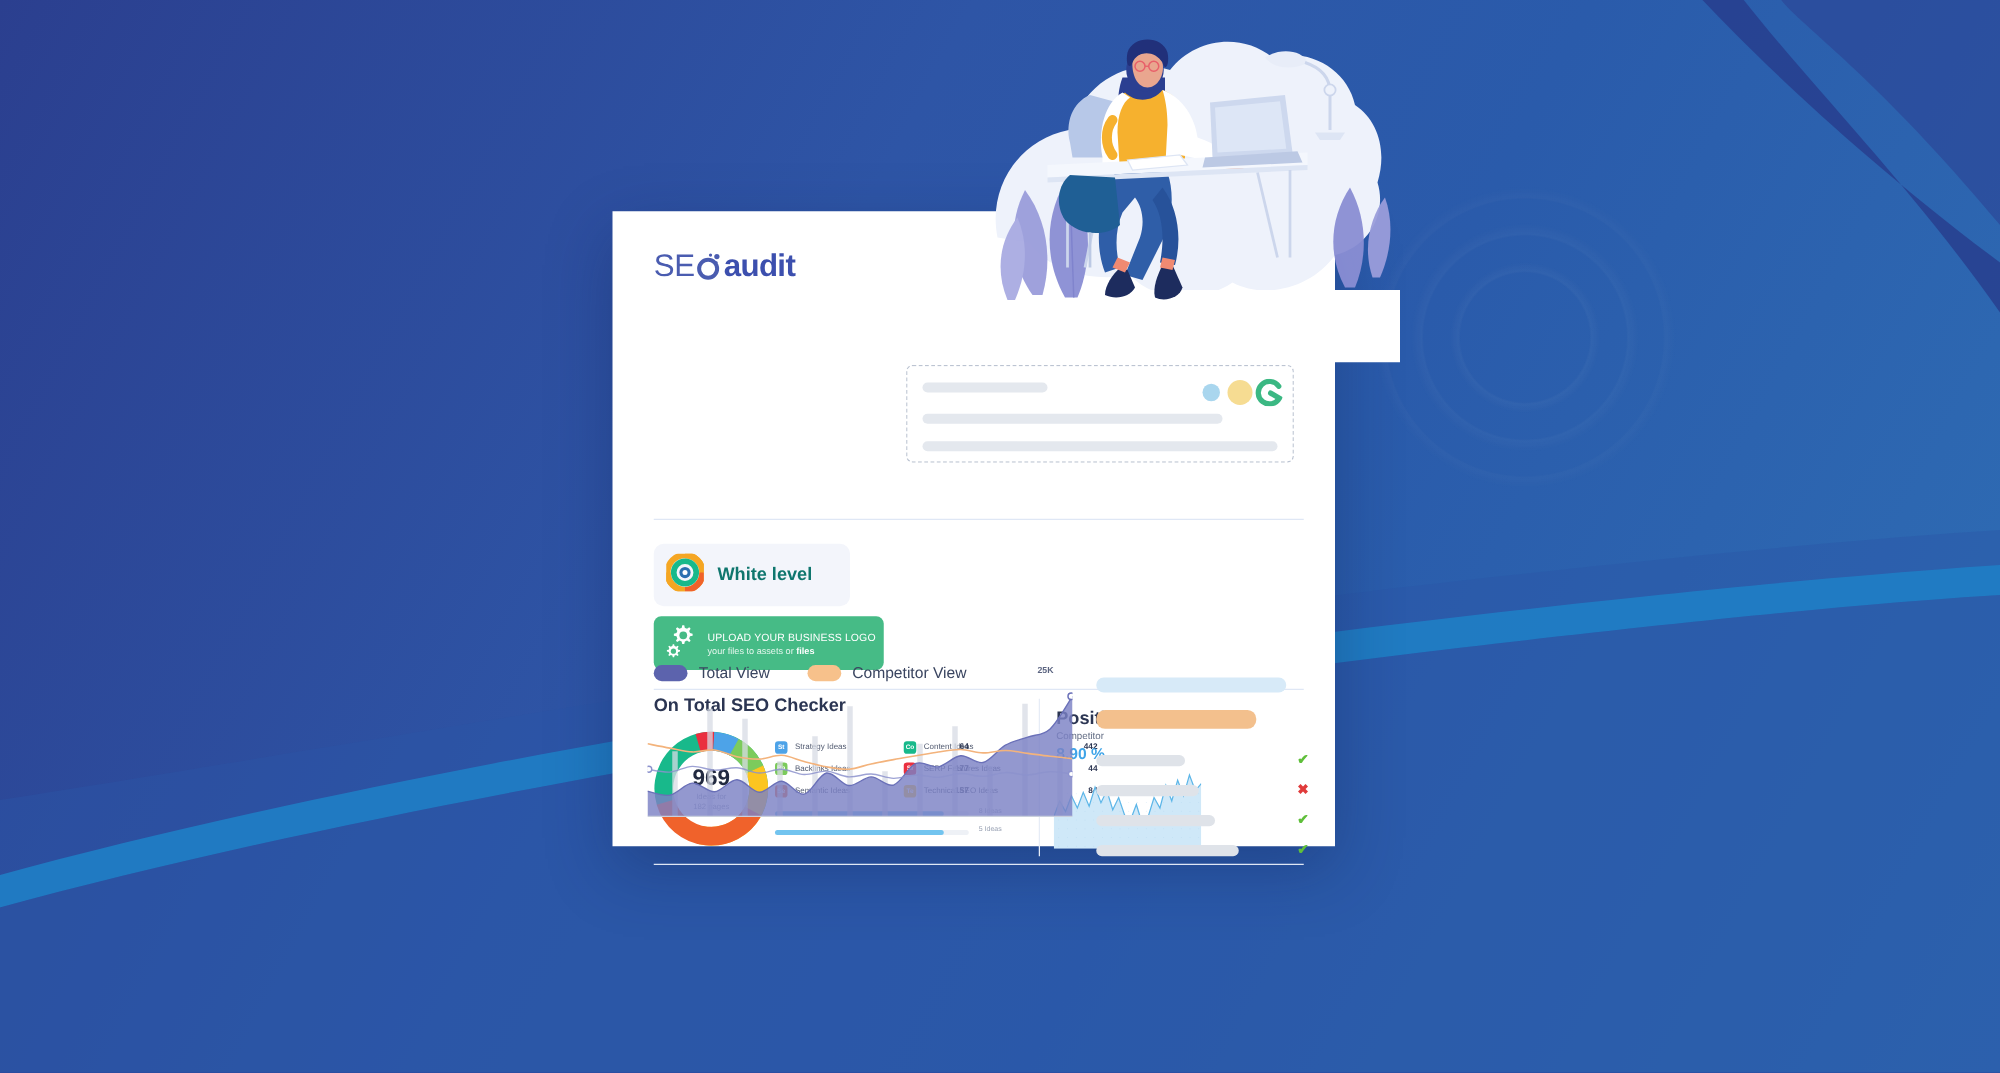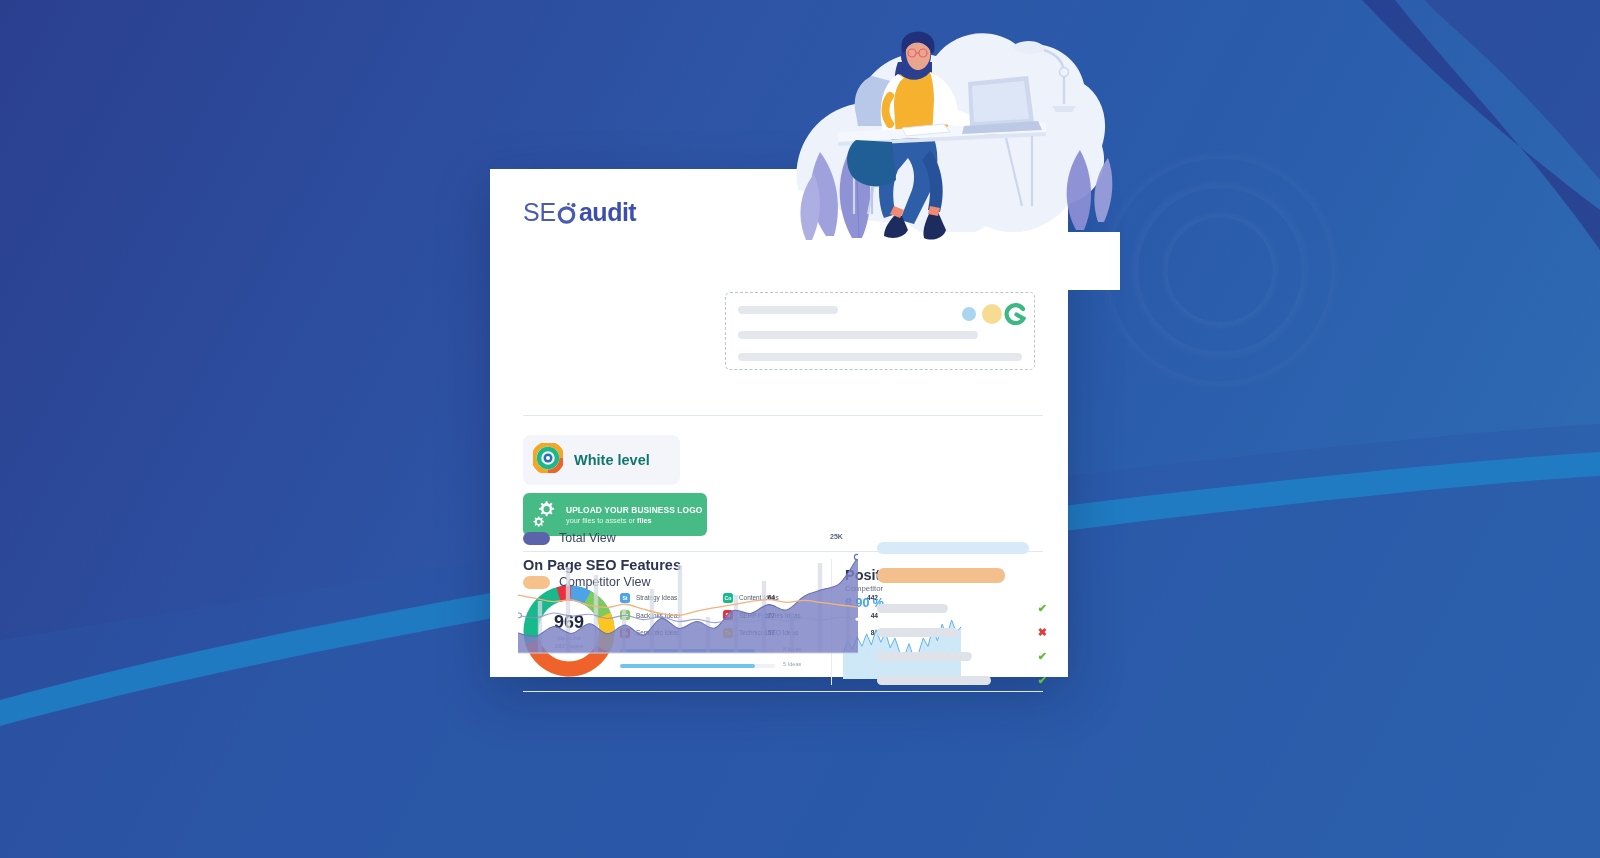--- a/index.html
+++ b/index.html
@@ -53,21 +53,21 @@
   }
   #wl-label { font-size: 14.5px; font-weight: 700; color: #0f766e; margin-left: 11px; }
 
   
   #upload-btn {
     position: absolute; left: 33px; top: 324px; width: 184px; height: 43px;
     background: #46bb86; border-radius: 6px; display: flex; align-items: center; padding-left: 9px;
     cursor: pointer;
   }
   #upload-text { margin-left: 6px; }
-  #upload-title { font-size: 8.4px; font-weight: 700; color: #ffffff; letter-spacing: .1px; }
+  #upload-title { font-size: 8.4px; font-weight: 400; color: #ffffff; letter-spacing: .1px; }
   #upload-sub { font-size: 7.3px; color: #e4f6ed; margin-top: 1px; }
   #upload-sub b { color: #ffffff; font-weight: 800; }
 
   
   #dashed-box {
     position: absolute; left: 235px; top: 123px; width: 310px; height: 78px;
     border: 1.4px dashed #bcc4d2; border-radius: 5px;
   }
   .ph-bar { position: absolute; background: #e4e8ee; border-radius: 5px; }
   #phb-1 { left: 12px; top: 13px; width: 100px; height: 8px; }
@@ -119,21 +119,21 @@
   #vis-label { position: absolute; left: 355px; top: 415px; font-size: 7.8px; color: #646e85; }
   #vis-value { position: absolute; left: 355px; top: 427px; font-size: 12.5px; font-weight: 800; color: #3fa4e8; text-align: right; }
   #area-chart { position: absolute; left: 353px; top: 440px; width: 118px; height: 70px; }
 
   
   #kw-box { position: absolute; left: 480px; top: 418px; width: 72px; }
   #kw-title { font-size: 10.5px; color: #3a4560; font-weight: 400; }
   .kw-item { margin-top: 7px; }
   .kw-label { font-size: 6.2px; color: #5d667c; }
   .kw-spark { width: 62px; height: 14px; display: block; margin-top: 1px; }
-  #bot-legend { position: absolute; left: 33px; top: 362px; flex-direction: column; }
+  #bot-legend { position: absolute; left: 33px; top: 362px; }
   .legend-item { display: flex; align-items: center; }
   .legend-pill { width: 27px; height: 13px; border-radius: 7px; flex: 0 0 auto; }
   .legend-text { font-size: 12.5px; color: #3a4560; margin-left: 9px; }
   #bottom-chart { position: absolute; left: 28px; top: 378px; width: 340px; height: 112px; }
   #label-25k { position: absolute; left: 340px; top: 364px; font-size: 7px; font-weight: 700; color: #5b6480; }
 
   
   #right-list { position: absolute; left: 387px; top: 373px; width: 170px; }
   .rl-bar { border-radius: 7px; }
   .rl-row { display: flex; align-items: center; }
@@ -287,21 +287,21 @@
       <div class="ph-bar" id="phb-3"></div>
       <div class="dot" id="dot-blue"></div>
       <div class="dot" id="dot-yellow"></div>
       <svg id="arc-green" viewBox="0 0 22 22">
         <path d="M19 6 A9 9 0 1 0 19.5 15.5 L12.5 11.5" fill="none" stroke="#3bb883" stroke-width="4.2" stroke-linecap="round"></path>
       </svg>
     </div>
 
     <div class="hr-line" id="hr-mid"></div>
 
-    <div class="sec-title" id="title-onpage">On Page SEO Features</div>
+    <div class="sec-title" id="title-onpage">On Total SEO Checker</div>
 
     <div id="donut">
       <svg width="94" height="94" viewBox="0 0 94 94">
         <g transform="translate(47,47)">
 
           <path d="M0 -38 A38 38 0 1 0 27.2 26.5" fill="none" stroke="#18b98b" stroke-width="15" transform="rotate(118)"></path>
 
           <path d="M0 -38 A38 38 0 0 1 25.5 -28.2" fill="none" stroke="#7ccb5c" stroke-width="15" transform="rotate(24)"></path>
 
           <path d="M0 -38 A38 38 0 0 1 30.6 22.6" fill="none" stroke="#fcc520" stroke-width="15" transform="rotate(66)"></path>

